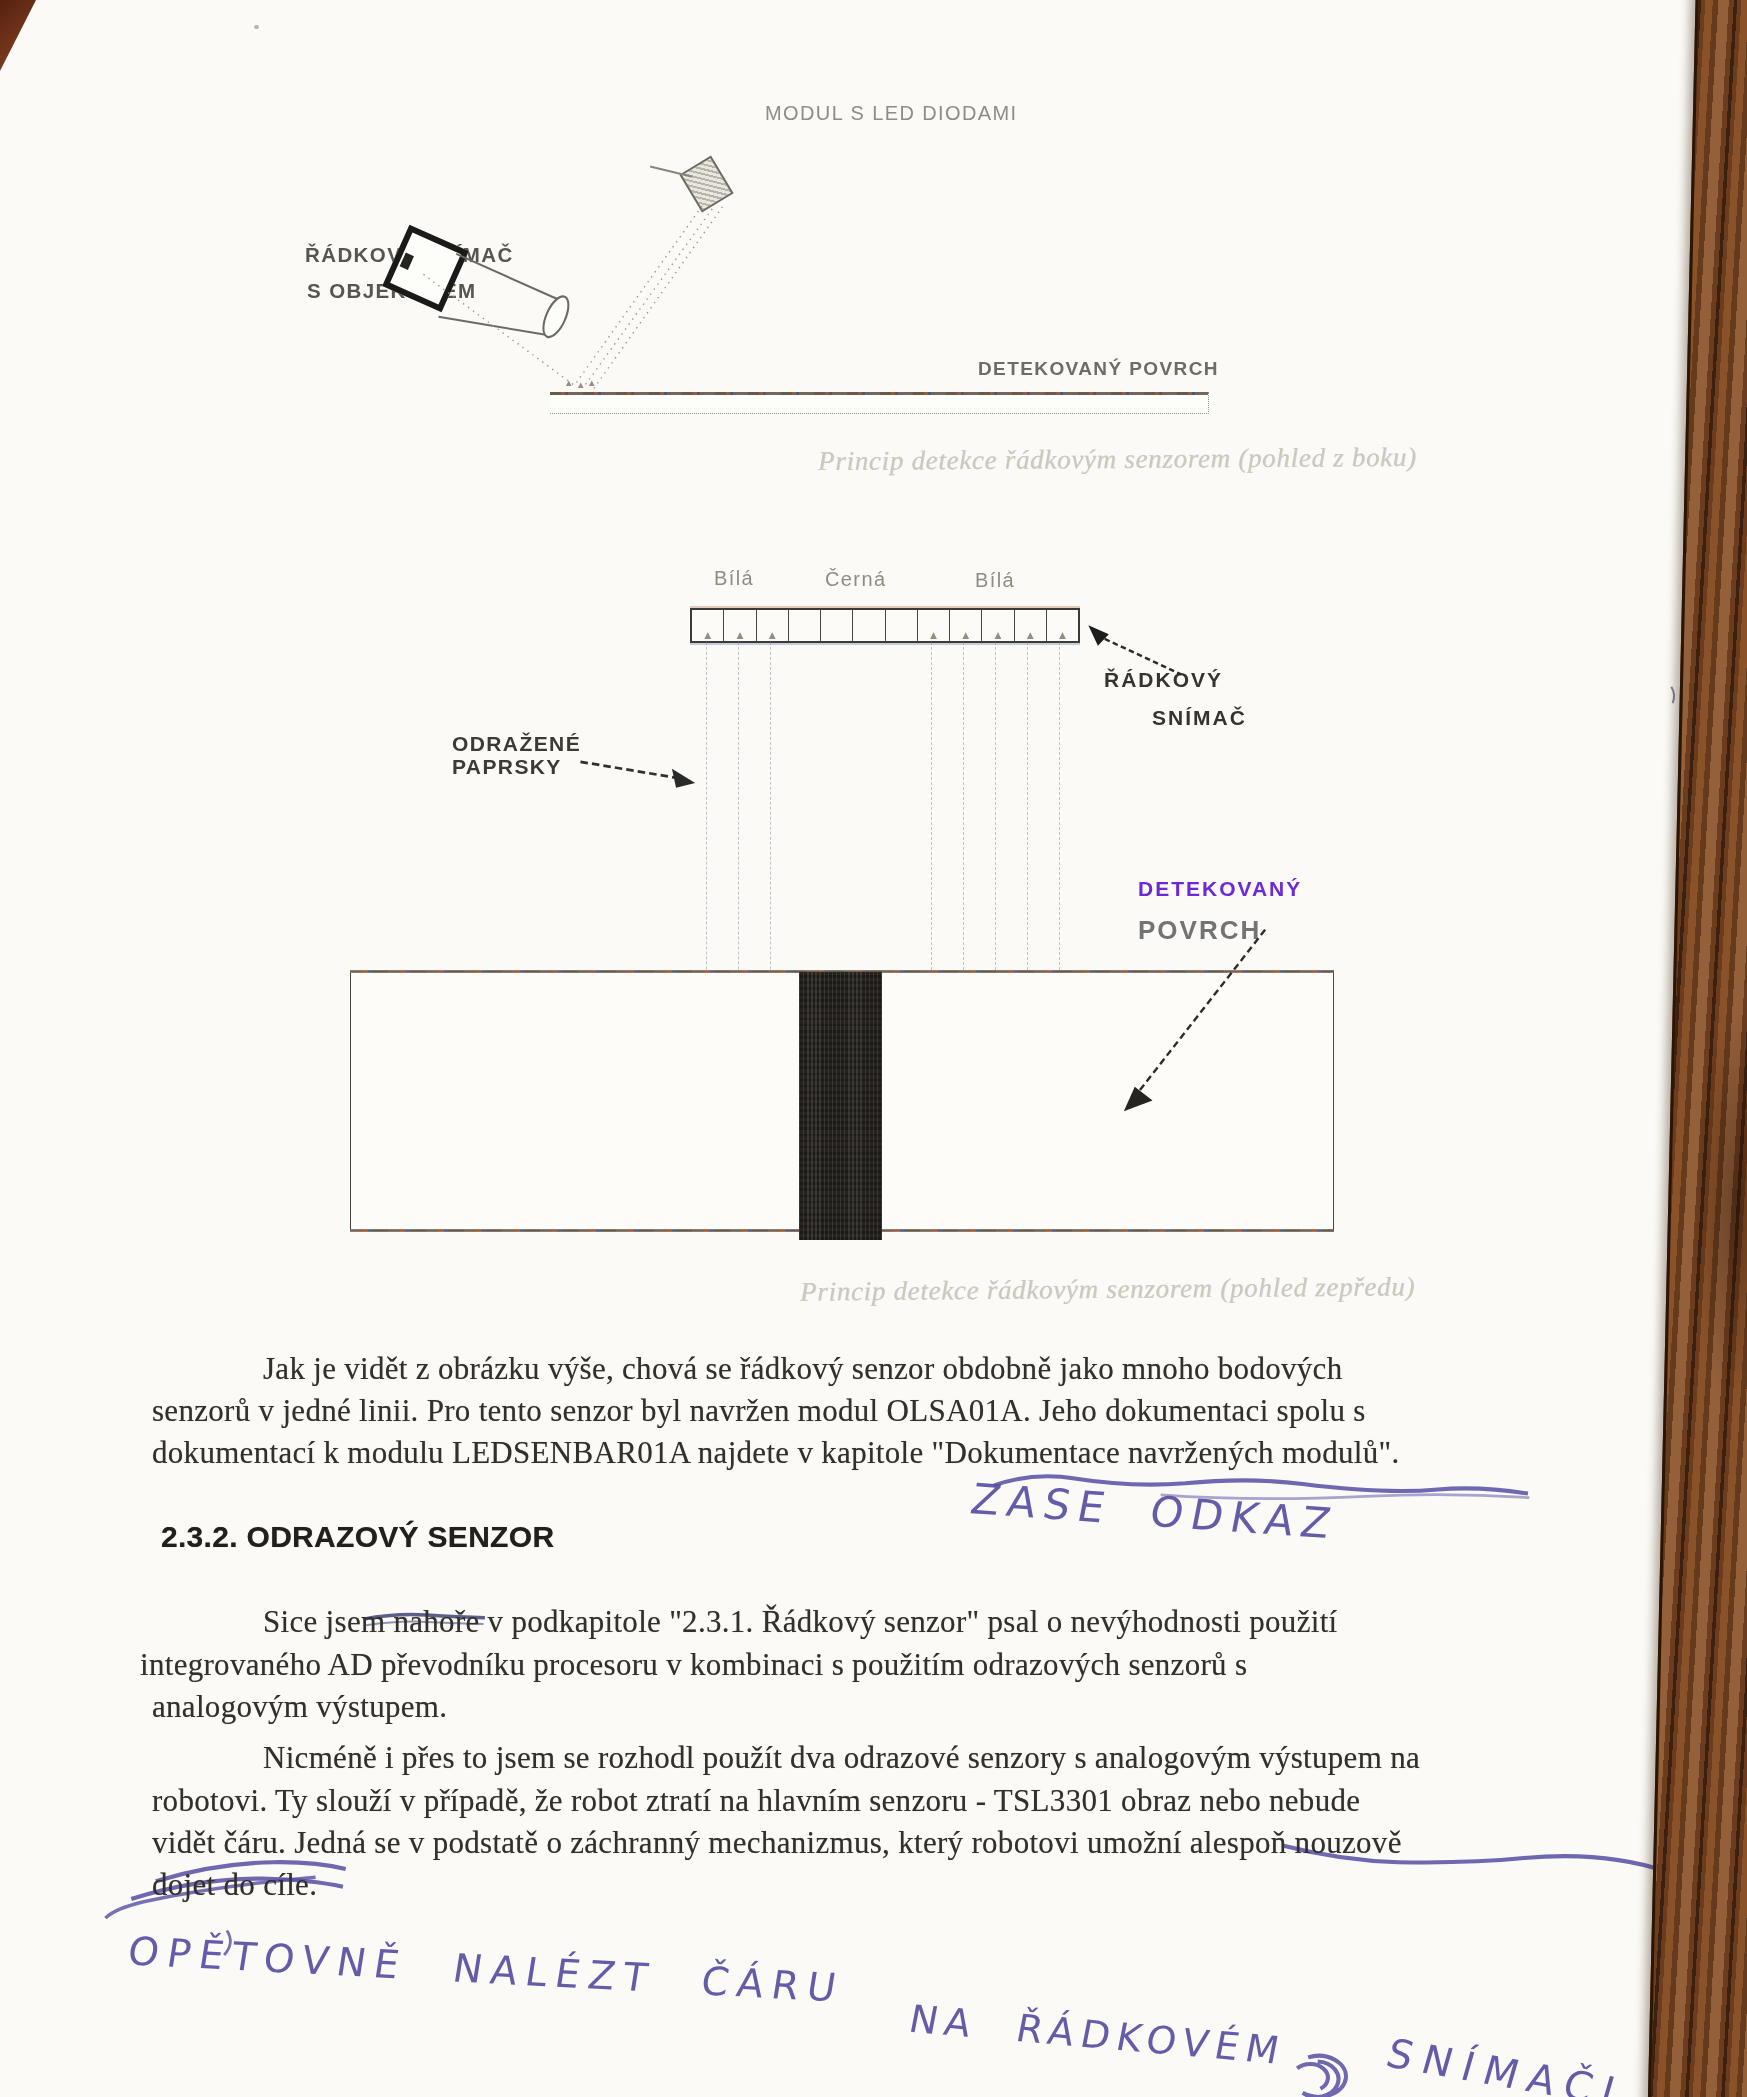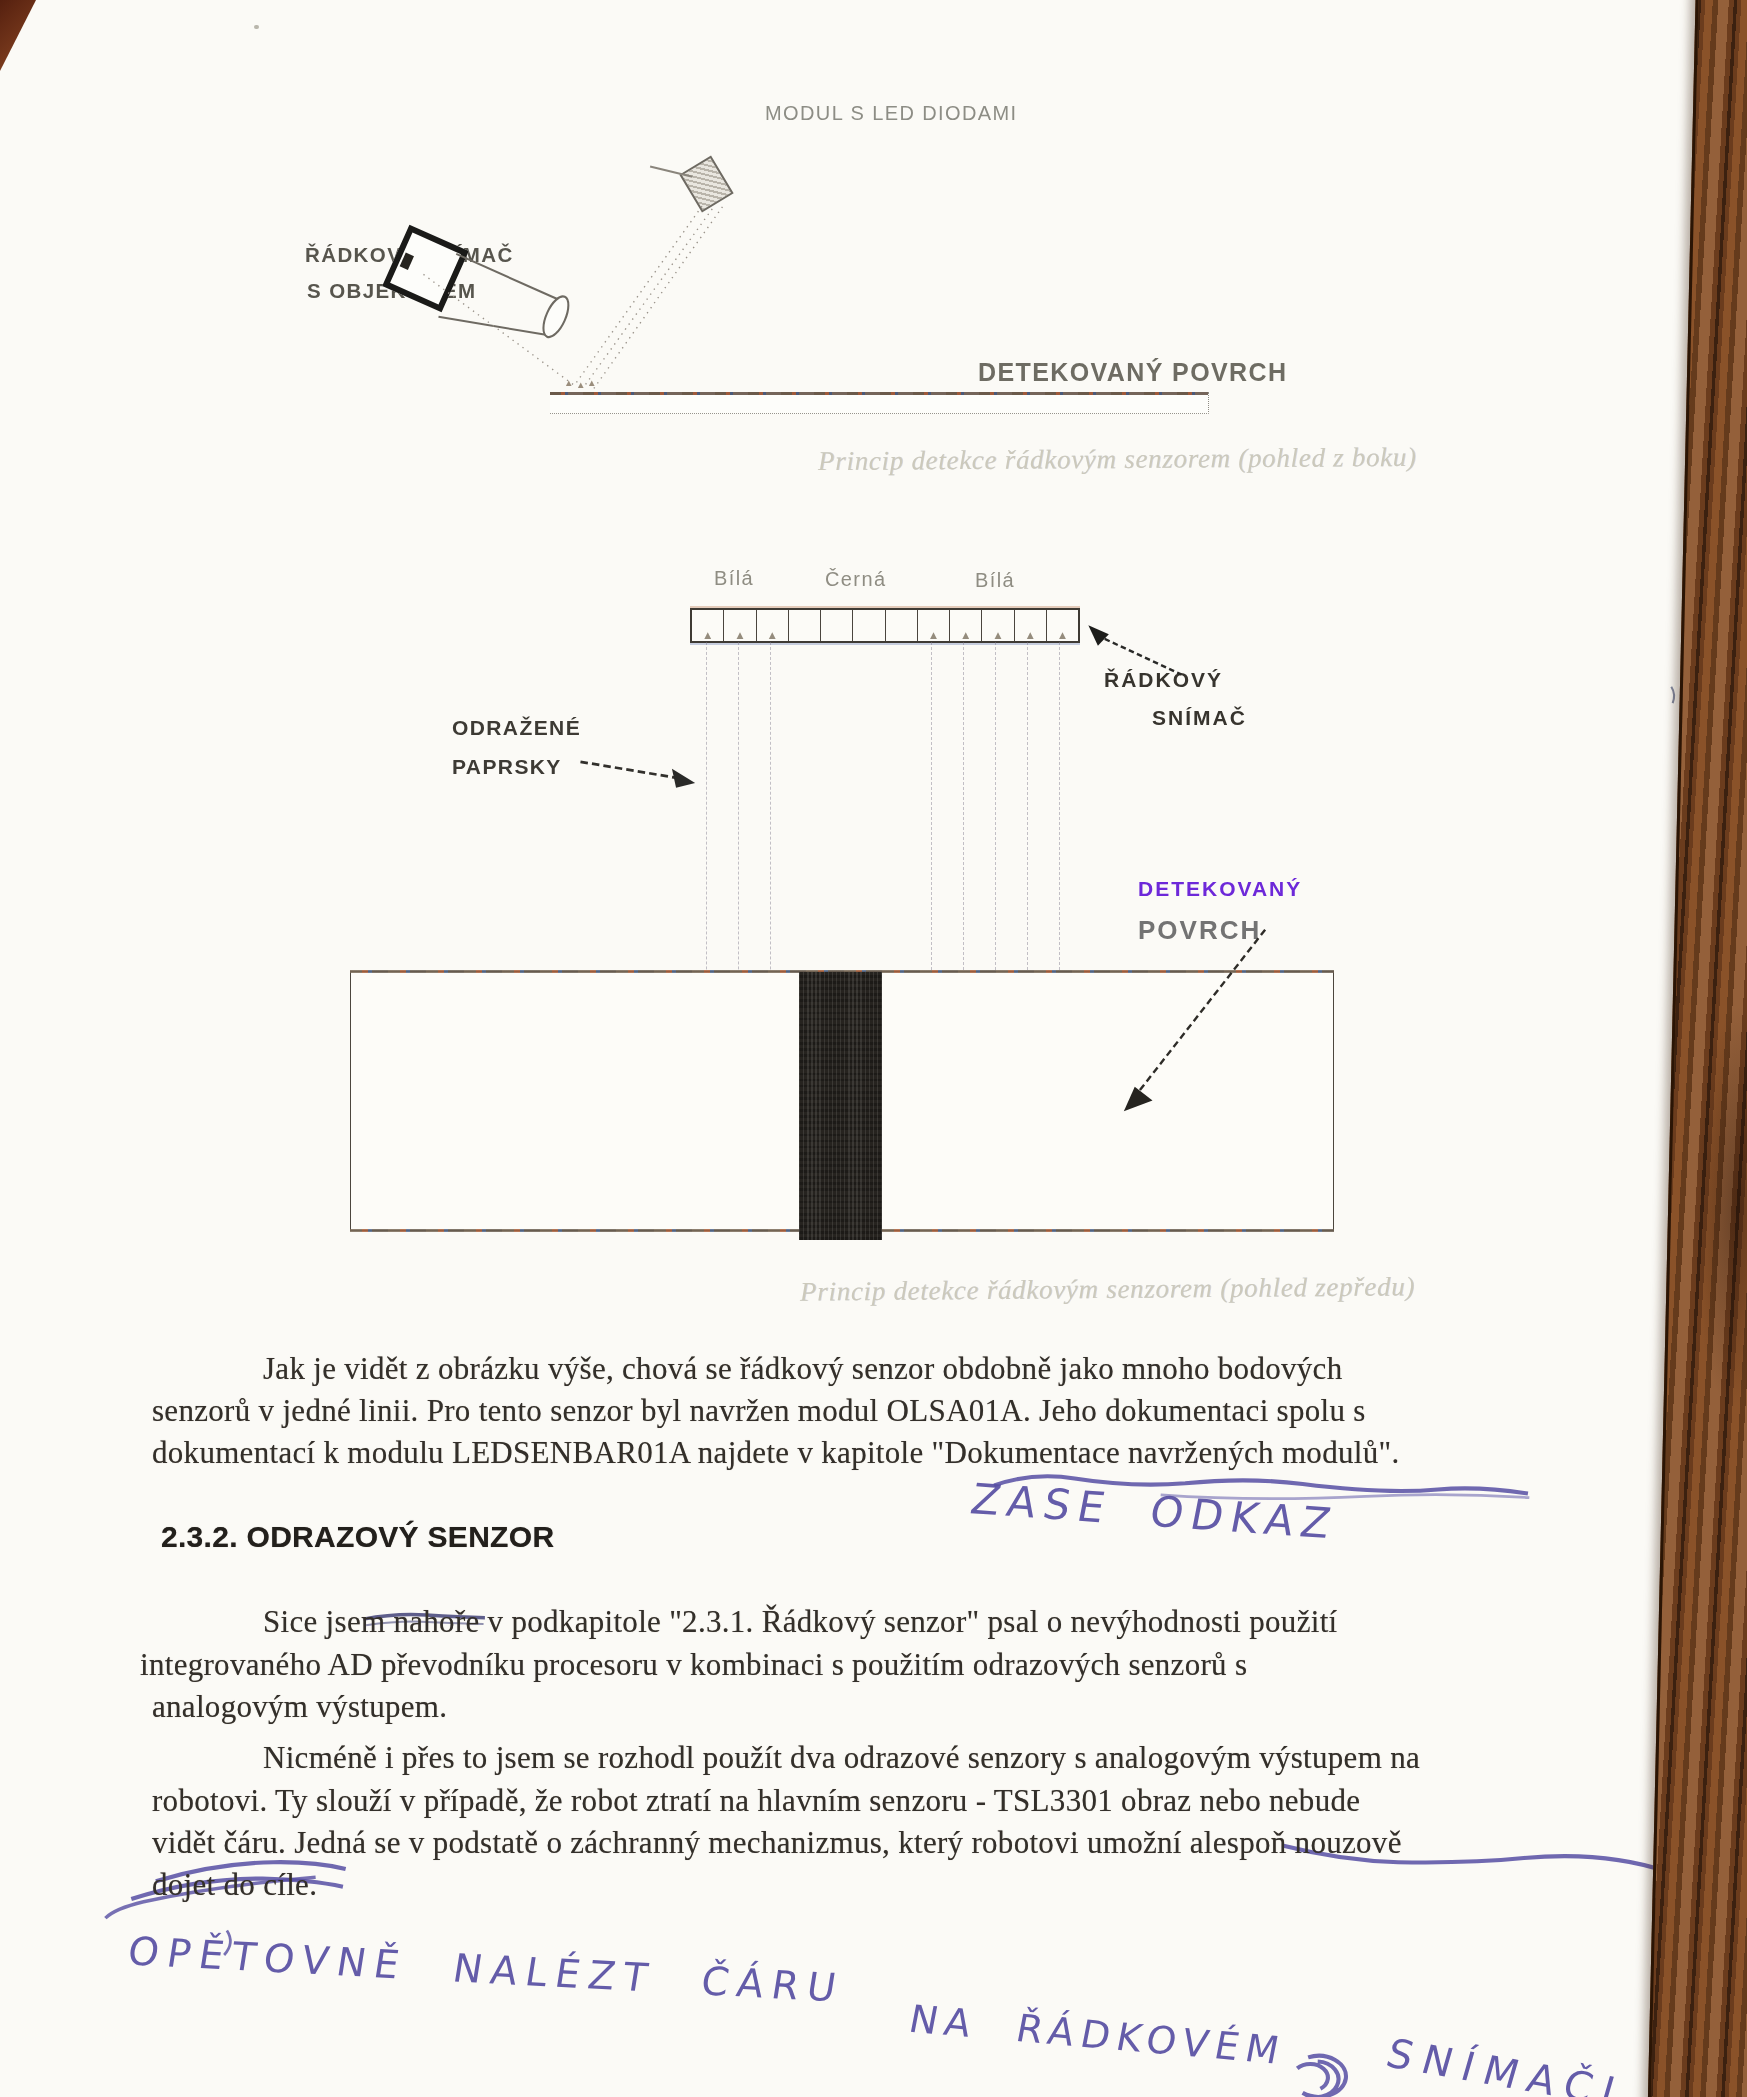--- a/index.html
+++ b/index.html
@@ -19,25 +19,25 @@
       radial-gradient(ellipse 61px 287px at 30% 55%,rgba(25,10,4,.35),transparent 70%),
       repeating-linear-gradient(92deg,#3c2110 0 3.4px,#6b3c1d 3.4px 7.5px,#8a5229 7.5px 15px,
         #56301595 15px 20.5px,#94603a 20.5px 31px,#6b3c1d 31px 36px),
       #7a4a26;
     box-shadow:-5.5px 0 9.6px rgba(60,35,15,.35);}
   
   .dlabel{position:absolute;letter-spacing:1.4px;white-space:nowrap;}
   .lab-module{left:765px;top:102px;font-size:20px;color:#8d8d85;font-weight:500;}
   .lab-sensor1{left:305px;top:243px;font-size:20.5px;color:#57554d;font-weight:600;}
   .lab-sensor2{left:307px;top:279px;font-size:20.5px;color:#57554d;font-weight:600;}
-  .lab-surface1{left:978px;top:358px;font-size:25px;color:#6e6c63;font-weight:600;}
+  .lab-surface1{left:978px;top:358px;font-size:19px;color:#6e6c63;font-weight:600;}
   .lab-bila1{left:714px;top:567px;font-size:20px;color:#8f8d83;}
   .lab-cerna{left:825px;top:568px;font-size:20px;color:#8f8d83;}
   .lab-bila2{left:975px;top:569px;font-size:20px;color:#8f8d83;}
-  .lab-rays1{left:452px;top:716px;font-size:21px;color:#3d3a34;font-weight:700;}
+  .lab-rays1{left:452px;top:732px;font-size:21px;color:#3d3a34;font-weight:700;}
   .lab-rays2{left:452px;top:755px;font-size:21px;color:#3d3a34;font-weight:700;}
   .lab-rsnimac1{left:1104px;top:668px;font-size:21px;color:#37342e;font-weight:700;letter-spacing:2px;}
   .lab-rsnimac2{left:1104px;top:706px;font-size:21px;color:#37342e;font-weight:700;letter-spacing:2px;margin-left:48px;}
   .lab-dpovrch1{left:1138px;top:877px;font-size:21px;color:#6d28d9;font-weight:700;letter-spacing:2px;}
   .lab-dpovrch2{left:1138px;top:915px;font-size:26px;color:#737373;font-weight:700;letter-spacing:2px;}
   .caption{position:absolute;font-family:"Liberation Serif",serif;font-style:italic;
     font-size:27px;color:#ccc9bb;letter-spacing:0.7px;white-space:nowrap;
     text-shadow:0.7px 0 rgba(150,160,200,.35);}
   .cap1{left:818px;top:444px;transform:rotate(-.4deg);}
   .cap2{left:800px;top:1274px;transform:rotate(-.5deg);}

